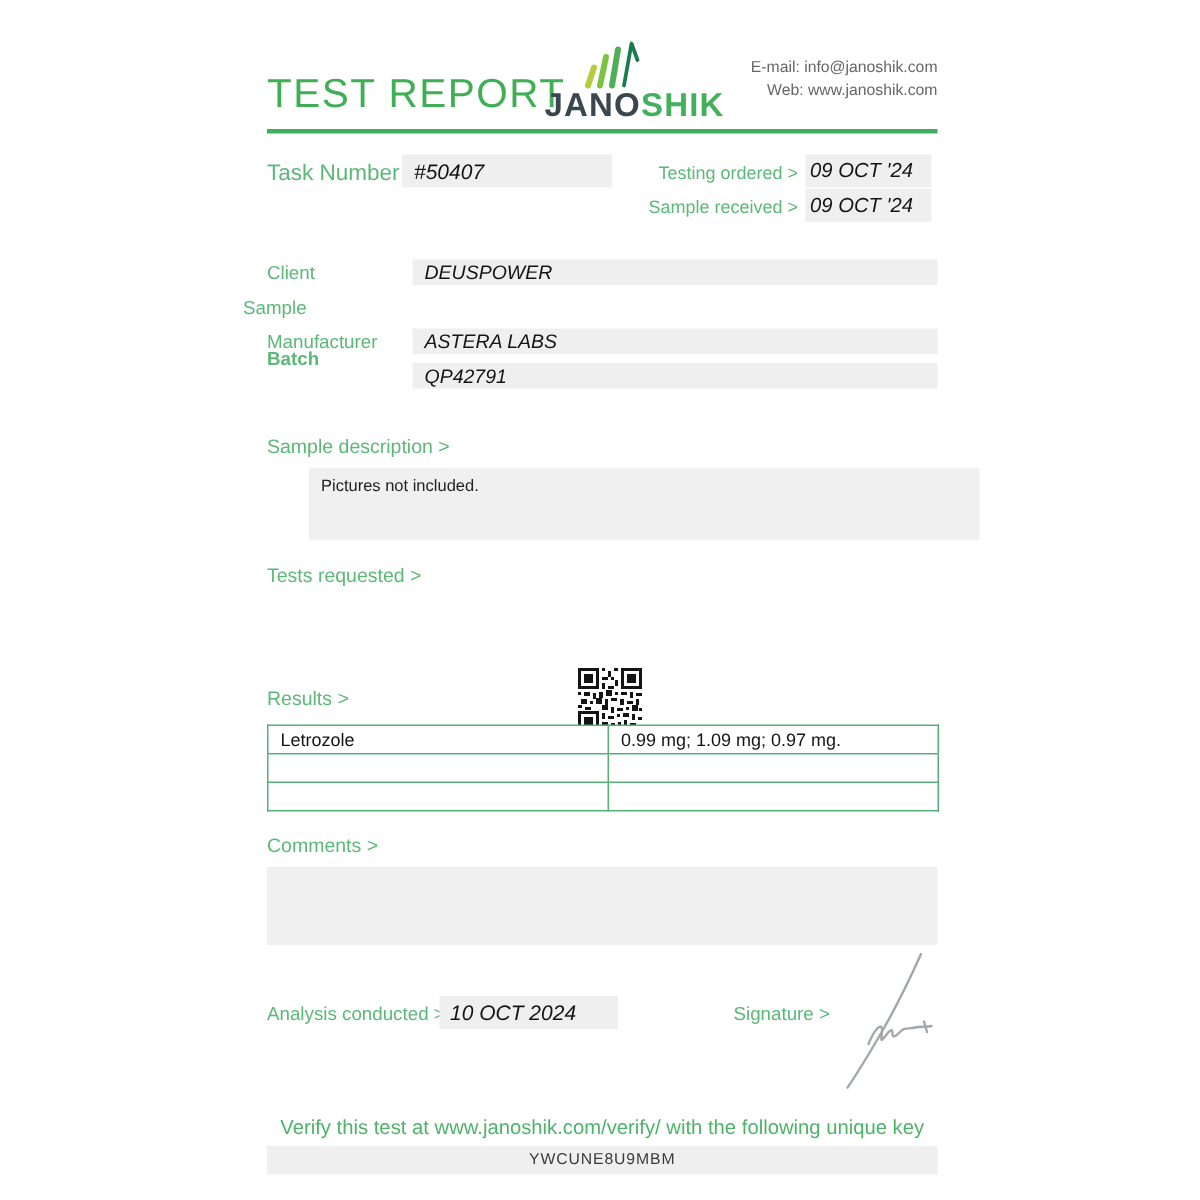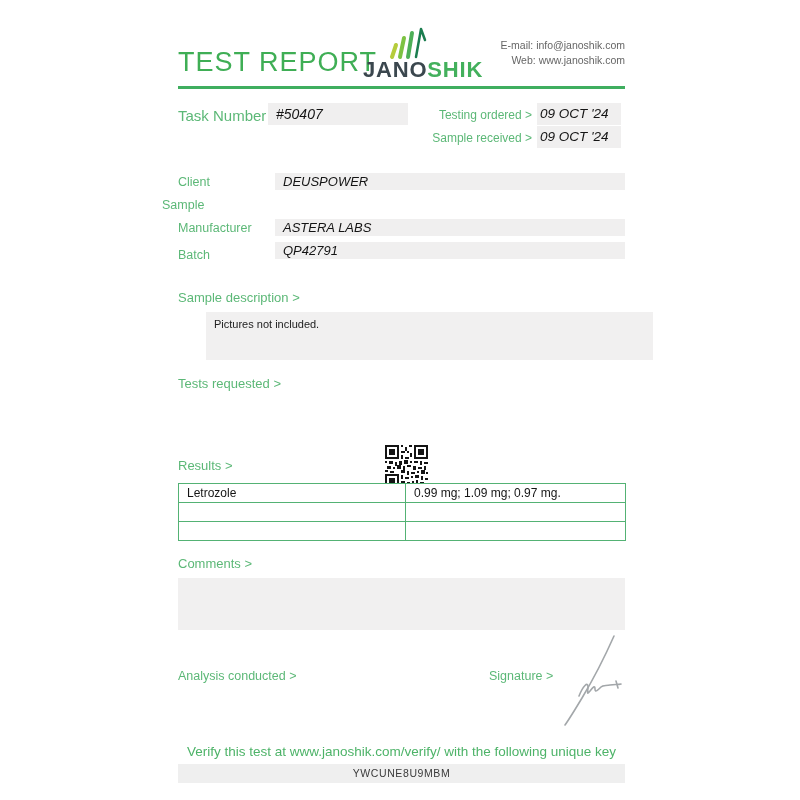--- a/index.html
+++ b/index.html
@@ -70,21 +70,21 @@
   <div class="abs field date-field" style="left:537px;top:126px;">09 OCT '24</div>
 
   <div class="abs green-label info-label" style="left:178px;top:175px;">Client</div>
   <div class="abs field info-field" style="left:275px;top:173px;">DEUSPOWER</div>
 
   <div class="abs green-label info-label" style="left:162px;top:198px;">Sample</div>
 
   <div class="abs green-label info-label" style="left:178px;top:221px;">Manufacturer</div>
   <div class="abs field info-field" style="left:275px;top:219px;">ASTERA LABS</div>
 
-  <div class="abs green-label info-label" style="left:178px;top:248px;">Batch</div>
+  <div class="abs green-label info-label" style="left:178px;top:232px;font-weight:bold;">Batch</div>
   <div class="abs field info-field" style="left:275px;top:242px;">QP42791</div>
 
   <div class="abs sec-head" style="left:178px;top:290px;">Sample description &gt;</div>
   <div class="abs sec-box" style="left:178px;top:312px;height:36px;margin-left:28px;">Pictures not included.</div>
 
   <div class="abs sec-head" style="left:178px;top:376px;">Tests requested &gt;</div>
 
   <div class="abs" style="left:385px;top:445px;width:43px;height:43px;">
     <svg width="43" height="43" viewBox="0 0 43 43" shape-rendering="crispEdges">
       <rect x="0" y="0" width="43" height="43" fill="#ffffff"></rect>
@@ -170,20 +170,21 @@
       <td></td>
       <td></td>
     </tr>
   </tbody>
     </table>
 
   <div class="abs sec-head" style="left:178px;top:556px;">Comments &gt;</div>
   <div class="abs sec-box" style="left:178px;top:578px;height:40px;"></div>
 
   <div class="abs green-label" style="left:178px;top:669px;font-size:12.5px;">Analysis conducted &gt;</div>
+  <div class="abs field" style="left:293px;top:664px;width:112px;height:22px;font-size:14px;line-height:22px;padding-left:7px;">10 OCT 2024</div>
 
   <div class="abs green-label" style="left:489px;top:669px;font-size:12.5px;">Signature &gt;</div>
   <div class="abs" style="left:552px;top:632px;width:75px;height:95px;">
     <svg width="75" height="95" viewBox="0 0 75 95">
       <g stroke="#a3a7aa" stroke-width="1.6" fill="none" stroke-linecap="round">
         <path d="M62,4 C54,22 42,46 30,66 C24,76 18,86 13,93"></path>
         <path d="M27,64 C31,54 36,49 36,55 C36,60 34,64 38,59 C41,55 43,53 43,57 C43,61 46,58 49,55 C51,53 54,54 58,53 C62,52 66,53 69,52"></path>
         <path d="M64,49 L66,56"></path>
       </g>
     </svg>

